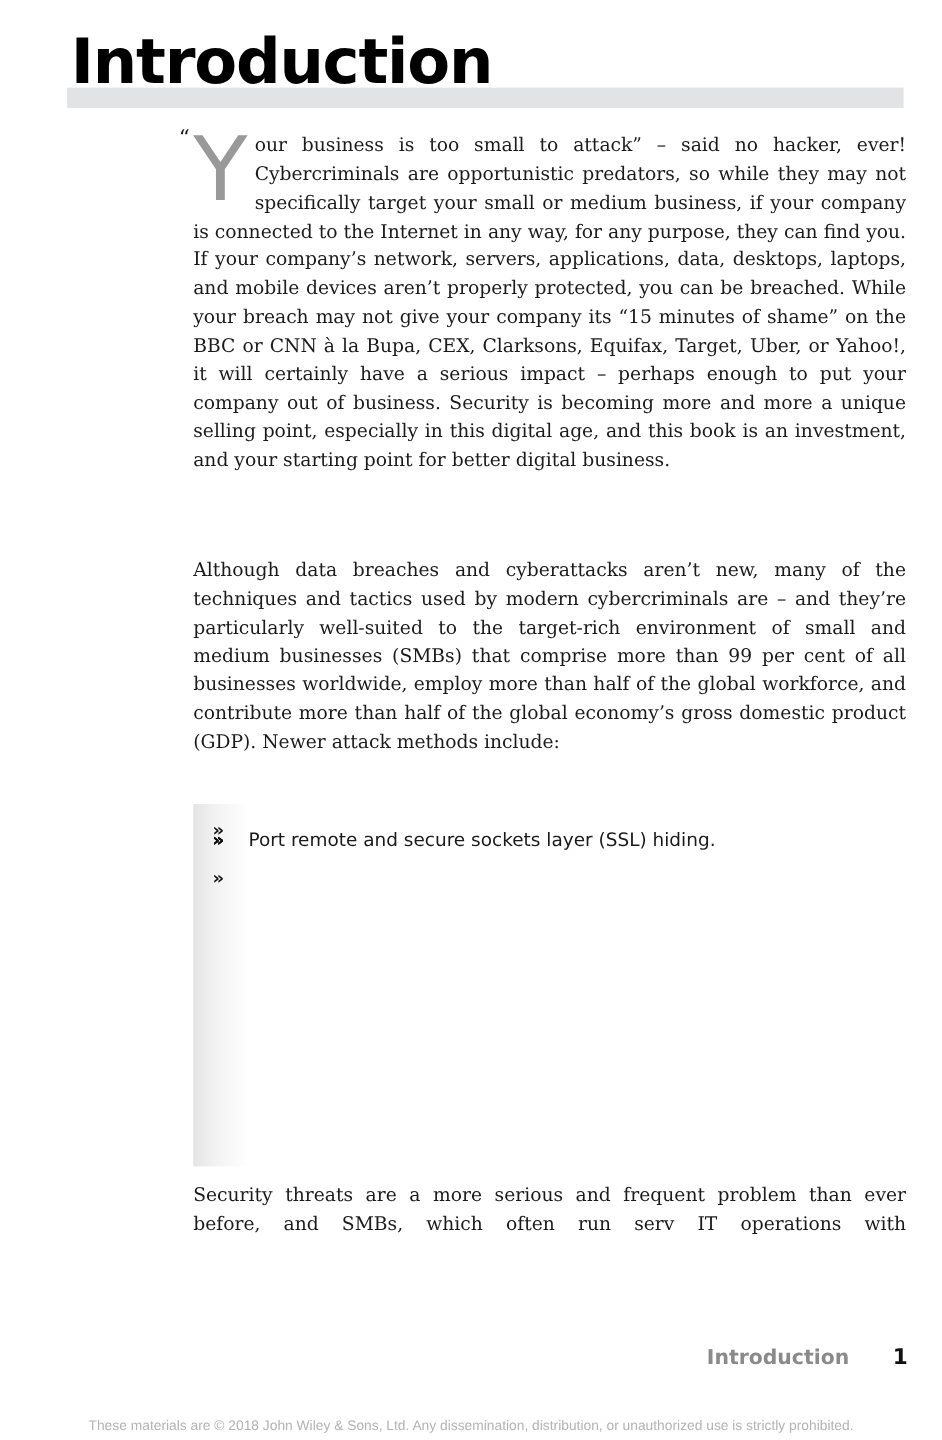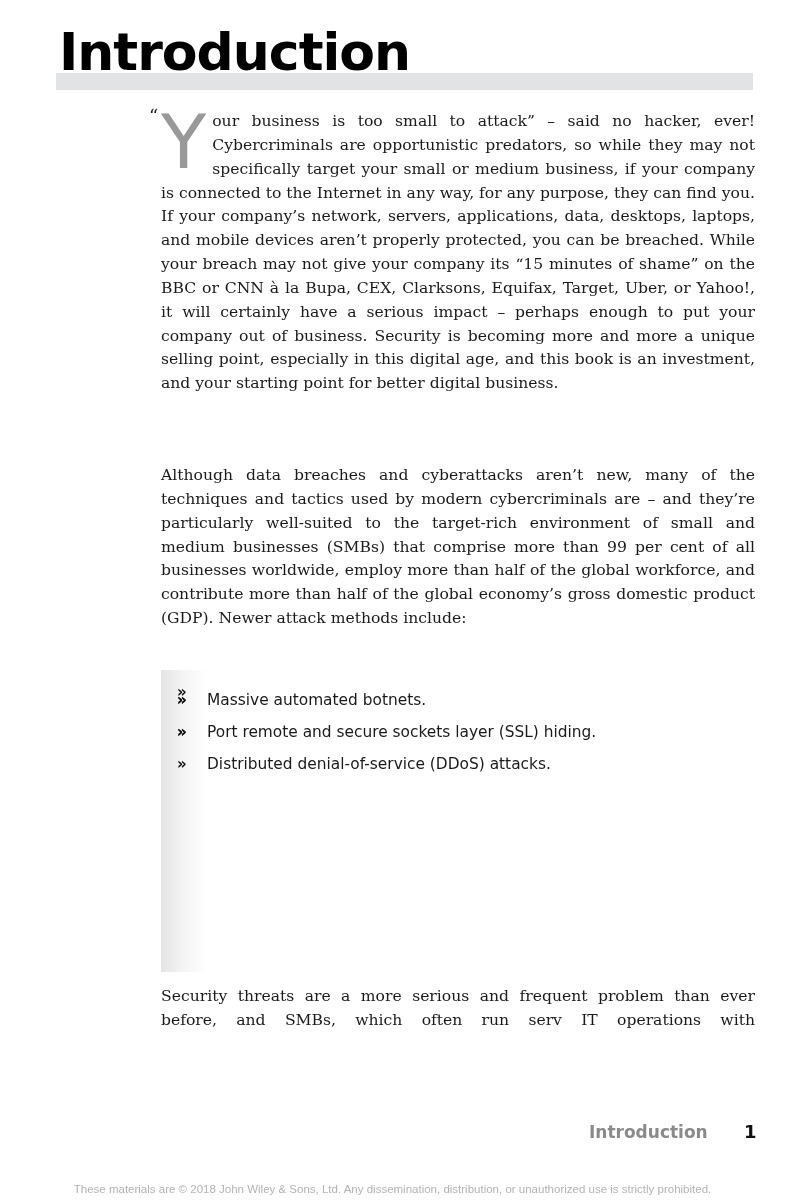--- a/index.html
+++ b/index.html
@@ -33,24 +33,24 @@
 <div class="body-text p1">
   <span class="dropcap"><span class="open-quote">“</span><span>Y</span></span><span>our business is too small to attack” – said no hacker, ever! Cybercriminals are opportunistic predators, so while they may not specifically target your small or medium busi­ness, if your company is connected to the Internet in any way, for any purpose, they can find you. If your company’s network, serv­ers, applications, data, desktops, laptops, and mobile devices aren’t properly protected, you can be breached. While your breach may not give your company its “15 minutes of shame” on the BBC or CNN à la Bupa, CEX, Clarksons, Equifax, Target, Uber, or Yahoo!, it will certainly have a serious impact – perhaps enough to put your company out of business. Security is becoming more and more a unique selling point, especially in this digital age, and this book is an investment, and your starting point for better digi­tal business.</span>
 </div>
 
 <div class="body-text p2">Although data breaches and cyberattacks aren’t new, many of the techniques and tactics used by modern cybercriminals are – and they’re particularly well-suited to the target-rich environment of small and medium businesses (SMBs) that comprise more than 99 per cent of all businesses worldwide, employ more than half of the global workforce, and contribute more than half of the global economy’s gross domestic product (GDP). Newer attack methods include:</div>
 
 <div class="bullets">
   <ul>
     <li><span class="chev">»</span></li>
     <li><span class="chev">»</span></li>
-    <li><span class="chev">»</span><span>Massive automated botnets.</span></li>
+    <li><span class="chev">»</span></li>
     <li><span class="chev">»</span></li>
     <li><span class="chev">»</span><span>Port remote and secure sockets layer (SSL) hiding.</span></li>
-    <li><span class="chev">»</span><span>Distributed denial-of-service (DDoS) attacks.</span></li>
+    <li><span class="chev">»</span></li>
   </ul>
 </div>
 
 <div class="body-text p3 p-last">Security threats are a more serious and frequent problem than ever before, and SMBs, which often run serv IT operations with</div>
 
 <div class="footer-label">Introduction</div>
 <div class="footer-page">1</div>
 <div class="copyright">These materials are © 2018 John Wiley &amp; Sons, Ltd. Any dissemination, distribution, or unauthorized use is strictly prohibited.</div>
 
 </body></html>

